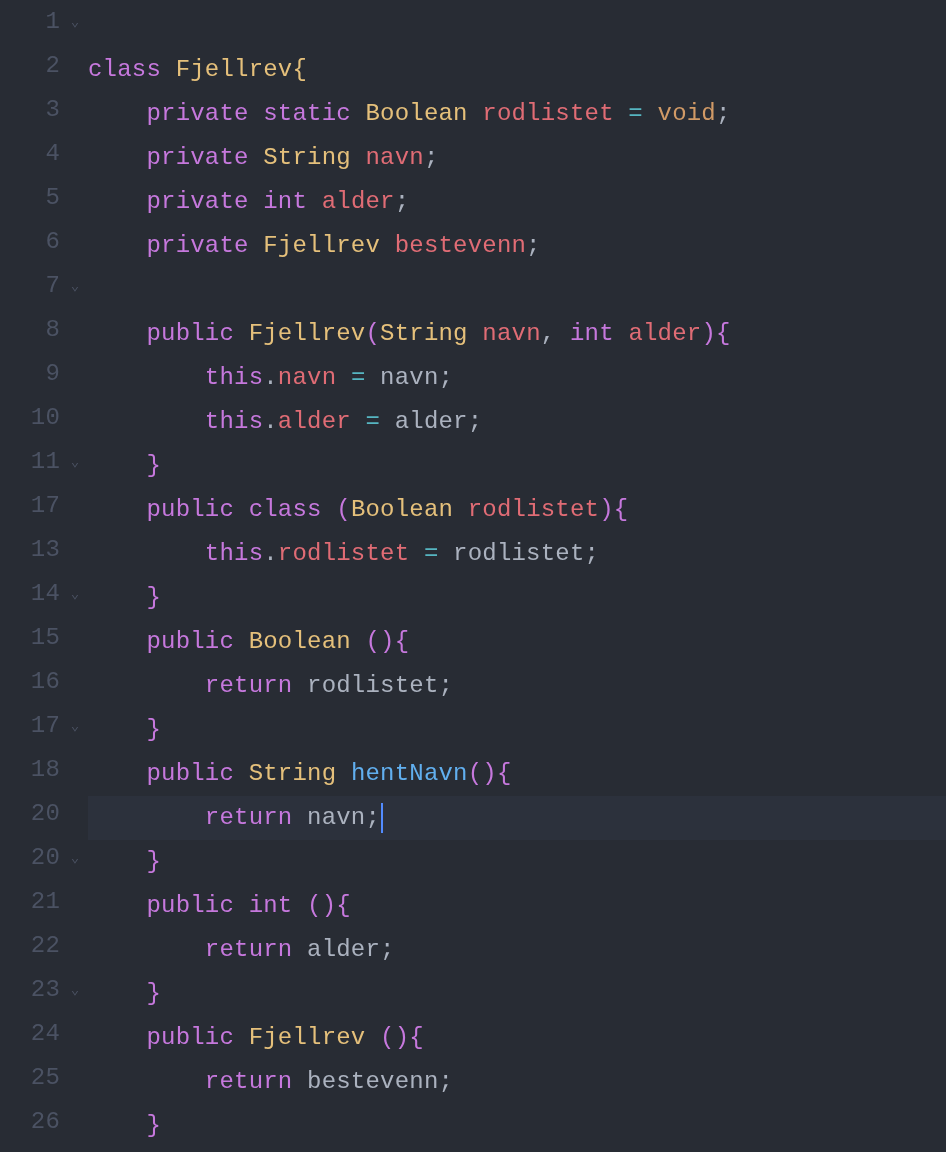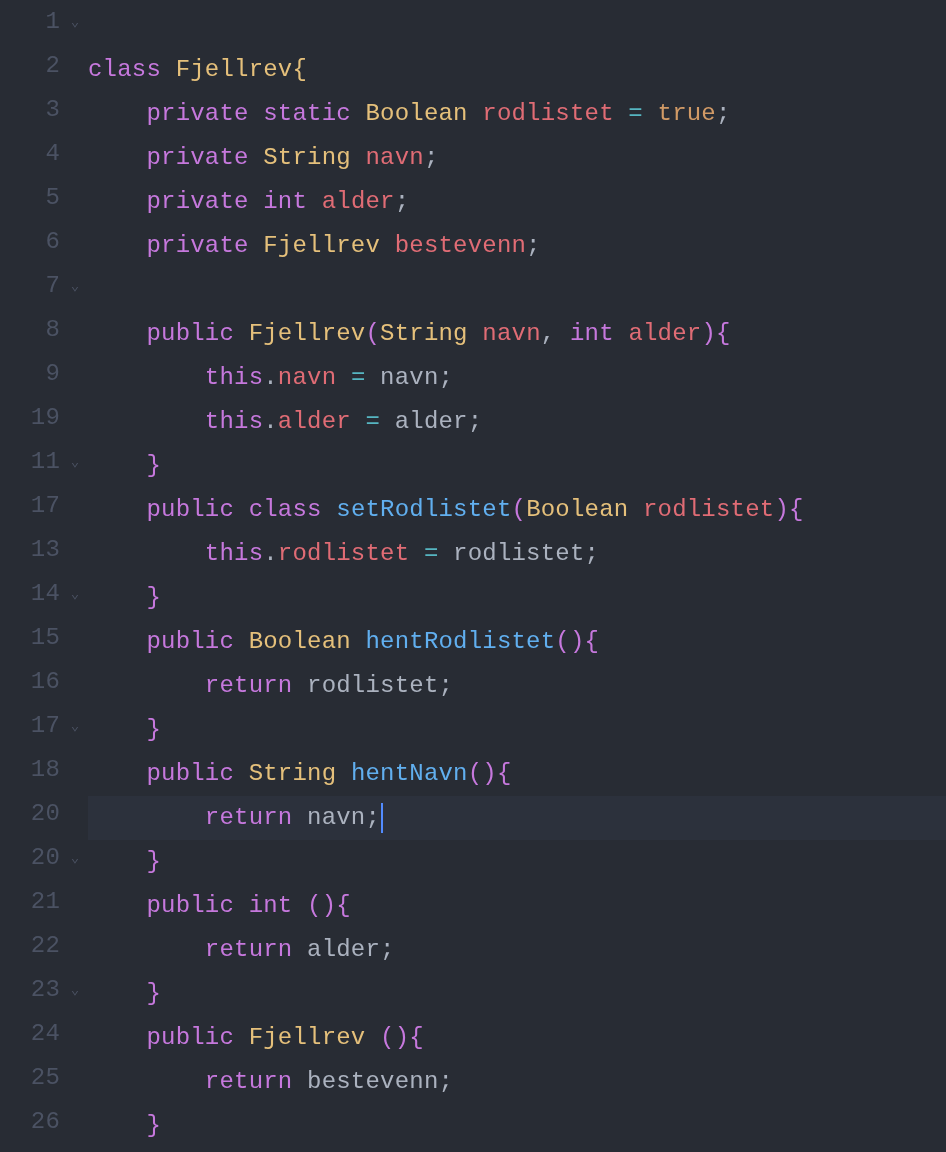--- a/index.html
+++ b/index.html
@@ -67,21 +67,21 @@
         <span>7</span>
         <span class="fold">⌄</span>
       </div>
     <div class="gln">
         <span>8</span>
       </div>
     <div class="gln">
         <span>9</span>
       </div>
     <div class="gln">
-        <span>19</span>
+        <span>10</span>
       </div>
     <div class="gln">
         <span>11</span>
         <span class="fold">⌄</span>
       </div>
     <div class="gln">
         <span>17</span>
       </div>
     <div class="gln">
         <span>13</span>
@@ -128,45 +128,45 @@
       </div>
     <div class="gln">
         <span>26</span>
       </div>
   </div>
 
   <div class="code">
 
     <div class="cline"><span class="kw">class</span><span> </span><span class="type">Fjellrev</span><span class="pbrace">{</span></div>
 
-    <div class="cline"><span class="ind">    </span><span class="kw">private</span><span> </span><span class="kw">static</span><span> </span><span class="type">Boolean</span><span> </span><span class="ident">rodlistet</span><span> </span><span class="op">=</span><span> </span><span class="lit">true</span><span class="punc">;</span></div>
+    <div class="cline"><span class="ind">    </span><span class="kw">private</span><span> </span><span class="kw">static</span><span> </span><span class="type">Boolean</span><span> </span><span class="ident">rodlistet</span><span> </span><span class="op">=</span><span> </span><span class="lit">void</span><span class="punc">;</span></div>
 
     <div class="cline"><span class="ind">    </span><span class="kw">private</span><span> </span><span class="type">String</span><span> </span><span class="ident">navn</span><span class="punc">;</span></div>
 
     <div class="cline"><span class="ind">    </span><span class="kw">private</span><span> </span><span class="kw">int</span><span> </span><span class="ident">alder</span><span class="punc">;</span></div>
 
     <div class="cline"><span class="ind">    </span><span class="kw">private</span><span> </span><span class="type">Fjellrev</span><span> </span><span class="ident">bestevenn</span><span class="punc">;</span></div>
 
     <div class="cline"></div>
 
     <div class="cline"><span class="ind">    </span><span class="kw">public</span><span> </span><span class="type">Fjellrev</span><span class="gbrace">(</span><span class="type">String</span><span> </span><span class="ident">navn</span><span class="punc">,</span><span> </span><span class="kw">int</span><span> </span><span class="ident">alder</span><span class="gbrace">)</span><span class="gbrace">{</span></div>
 
     <div class="cline"><span class="ind">        </span><span class="kw">this</span><span class="punc">.</span><span class="ident">navn</span><span> </span><span class="op">=</span><span> </span><span class="var">navn</span><span class="punc">;</span></div>
 
     <div class="cline"><span class="ind">        </span><span class="kw">this</span><span class="punc">.</span><span class="ident">alder</span><span> </span><span class="op">=</span><span> </span><span class="var">alder</span><span class="punc">;</span></div>
 
     <div class="cline"><span class="ind">    </span><span class="gbrace">}</span></div>
 
-    <div class="cline"><span class="ind">    </span><span class="kw">public</span><span> </span><span class="kw">class</span><span> </span><span class="func">setRodlistet</span><span class="gbrace">(</span><span class="type">Boolean</span><span> </span><span class="ident">rodlistet</span><span class="gbrace">)</span><span class="gbrace">{</span></div>
+    <div class="cline"><span class="ind">    </span><span class="kw">public</span><span> </span><span class="kw">class</span><span> </span><span class="gbrace">(</span><span class="type">Boolean</span><span> </span><span class="ident">rodlistet</span><span class="gbrace">)</span><span class="gbrace">{</span></div>
 
     <div class="cline"><span class="ind">        </span><span class="kw">this</span><span class="punc">.</span><span class="ident">rodlistet</span><span> </span><span class="op">=</span><span> </span><span class="var">rodlistet</span><span class="punc">;</span></div>
 
     <div class="cline"><span class="ind">    </span><span class="gbrace">}</span></div>
 
-    <div class="cline"><span class="ind">    </span><span class="kw">public</span><span> </span><span class="type">Boolean</span><span> </span><span class="func">hentRodlistet</span><span class="gbrace">(</span><span class="gbrace">)</span><span class="gbrace">{</span></div>
+    <div class="cline"><span class="ind">    </span><span class="kw">public</span><span> </span><span class="type">Boolean</span><span> </span><span class="gbrace">(</span><span class="gbrace">)</span><span class="gbrace">{</span></div>
 
     <div class="cline"><span class="ind">        </span><span class="kw">return</span><span> </span><span class="var">rodlistet</span><span class="punc">;</span></div>
 
     <div class="cline"><span class="ind">    </span><span class="gbrace">}</span></div>
 
     <div class="cline"><span class="ind">    </span><span class="kw">public</span><span> </span><span class="type">String</span><span> </span><span class="func">hentNavn</span><span class="gbrace">(</span><span class="gbrace">)</span><span class="gbrace">{</span></div>
 
     <div class="cline hl"><span class="ind">        </span><span class="kw">return</span><span> </span><span class="var">navn</span><span class="punc">;</span><span class="cursor"></span></div>
 
     <div class="cline"><span class="ind">    </span><span class="gbrace">}</span></div>

